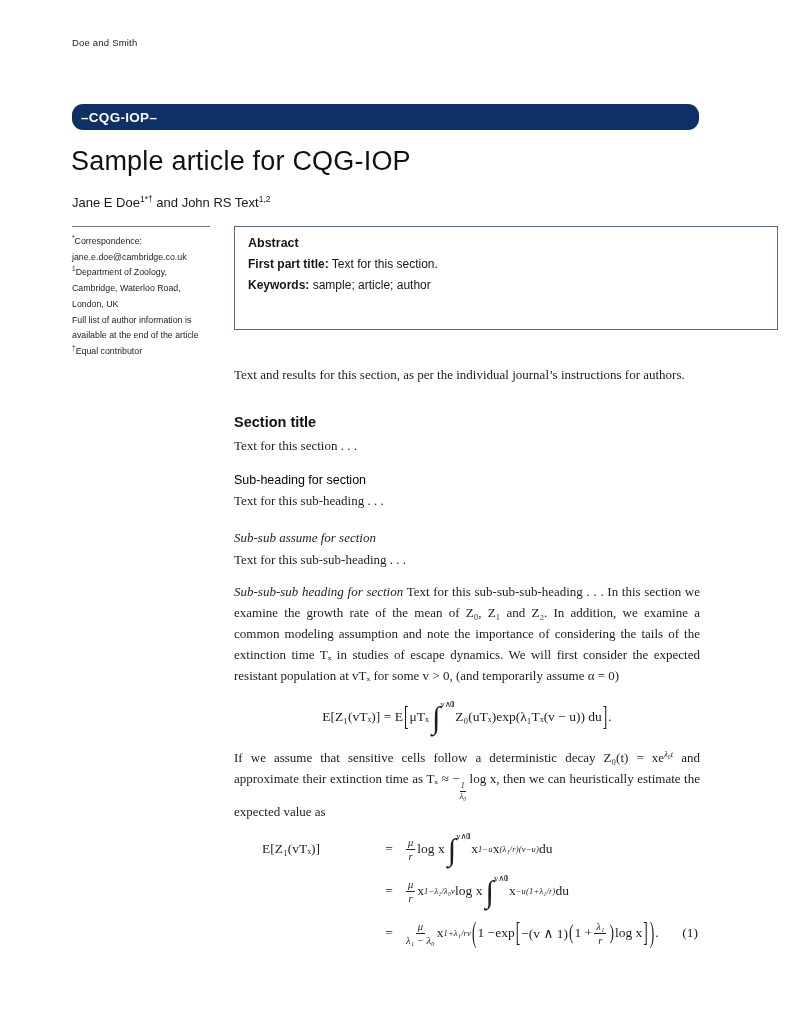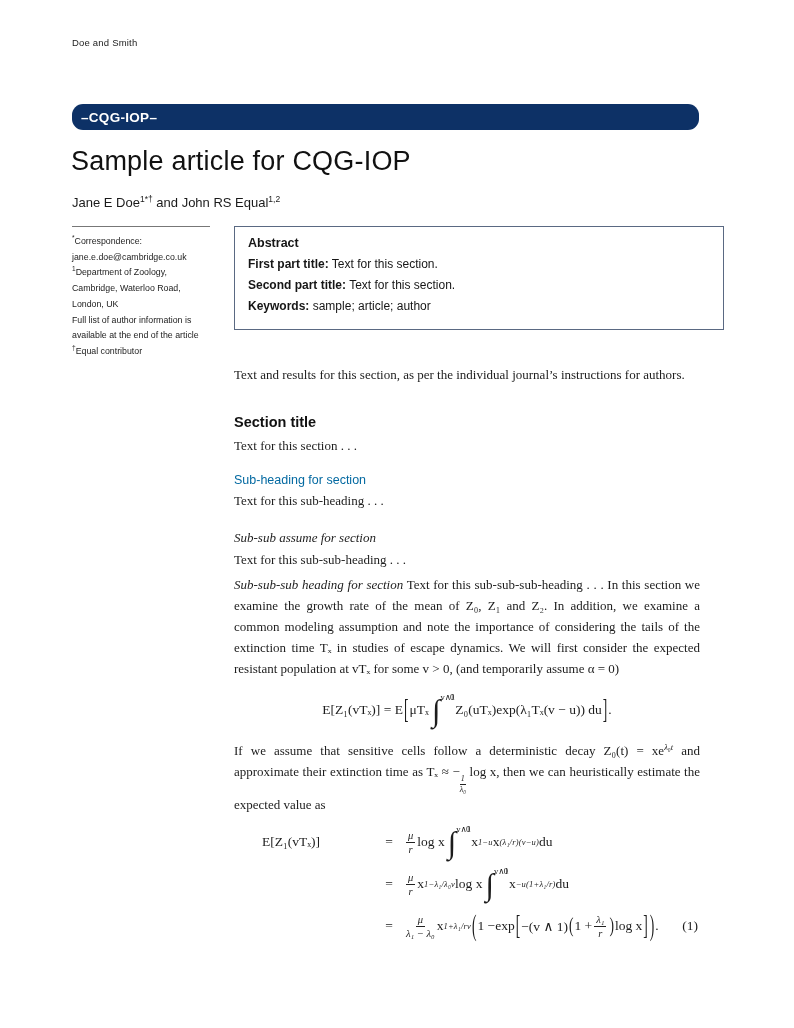--- a/index.html
+++ b/index.html
@@ -33,47 +33,47 @@
   .authors sup { font-size:8.5px; }
   .sidebar {
     position:absolute; left:72px; top:226px; width:138px;
     border-top:1px solid #777; padding-top:5px;
     font-family:"Liberation Sans","DejaVu Sans",sans-serif;
     font-size:8.8px; line-height:11.7px; color:#222;
   }
   .sidebar .line { white-space:nowrap; }
   .sidebar .s-sup { font-size:6.5px; vertical-align:4px; }
   .abstract-box {
-    position:absolute; left:234px; top:226px; width:490px; height:104px;
+    position:absolute; left:234px; top:226px; width:544px; height:104px;
     border:1.4px solid #5a6982; padding:9px 13px;
     font-family:"Liberation Sans","DejaVu Sans",sans-serif; font-size:12px;
     color:#161616;
   }
   .abstract-heading { font-weight:bold; font-size:12.5px; margin-bottom:7px; }
   .abstract-item { margin-top:6px; line-height:15px; }
   .abstract-item b { font-weight:bold; }
   .main { position:absolute; left:234px; top:364px; width:466px; }
   .h-lg {
     font-family:"Liberation Sans","DejaVu Sans",sans-serif;
     font-weight:bold; font-size:14.5px; color:#111; margin:0 0 5px 0;
   }
   .h-lg.later { margin-top:29px; }
   .h-sub {
     font-family:"Liberation Sans","DejaVu Sans",sans-serif;
-    font-weight:normal; font-size:12.5px; color:#0369a1; margin:17px 0 3px 0;
+    font-weight:normal; font-size:12.5px; color:#000000; margin:17px 0 3px 0;
   }
   .h-subsub {
     font-family:"Liberation Serif","DejaVu Serif",serif;
     font-style:italic; font-weight:normal; font-size:13px; margin:19px 0 3px 0;
   }
   p.body {
     font-size:13px; line-height:21px; text-align:justify;
     text-justify:inter-word; margin:0; color:#1c1c1c;
   }
-  p.body.p5 { margin-top:4px; }
+  p.body.p5 { margin-top:11px; }
   p.body .lead-it { font-style:italic; }
   p.body sup.msup { font-size:8.5px; font-style:italic; vertical-align:5px; }
   .ifrac {
     display:inline-flex; flex-direction:column; text-align:center;
     font-size:8px; line-height:1.2; vertical-align:-5px; font-style:italic;
   }
   .ifrac .n { border-bottom:0.9px solid #222; padding:0 1px; }
   
   .equation {
     display:flex; align-items:center; justify-content:center;
@@ -117,37 +117,36 @@
 <div>
 
   <div class="running-head">Doe and Smith</div>
 
   <div class="banner">
     <span>–CQG-IOP–</span>
   </div>
 
   <h1 class="title">Sample article for CQG-IOP</h1>
 
-  <div class="authors"><span>Jane E Doe</span><sup>1*†</sup><span> and </span><span>John RS Equal</span><sup>1,2</sup></div>
+  <div class="authors"><span>Jane E Doe</span><sup>1*†</sup><span> and </span><span>John RS Text</span><sup>1,2</sup></div>
 
   <aside class="sidebar">
     <div class="line"><span class="s-sup">*</span><span>Correspondence:</span></div>
     <div class="line"><span class="s-sup"></span><span>jane.e.doe@cambridge.co.uk</span></div>
     <div class="line"><span class="s-sup">1</span><span>Department of Zoology,</span></div>
     <div class="line"><span class="s-sup"></span><span>Cambridge, Waterloo Road,</span></div>
     <div class="line"><span class="s-sup"></span><span>London, UK</span></div>
     <div class="line"><span class="s-sup"></span><span>Full list of author information is</span></div>
     <div class="line"><span class="s-sup"></span><span>available at the end of the article</span></div>
     <div class="line"><span class="s-sup">†</span><span>Equal contributor</span></div>
   </aside>
 
   <section class="abstract-box">
     <div class="abstract-heading">Abstract</div>
     <div class="abstract-item"><b>First part title:</b><span> Text for this section.</span></div>
-    <div class="abstract-item"><b>Second part title:</b><span> Text for this section.</span></div>
     <div class="abstract-item"><b>Keywords:</b><span> sample; article; author</span></div>
   </section>
 
   <main class="main">
 
     <p class="body">Text and results for this section, as per the individual journal’s instructions for authors.</p>
 
     <h2 class="h-lg later">Section title</h2>
     <p class="body">Text for this section . . .</p>
 

